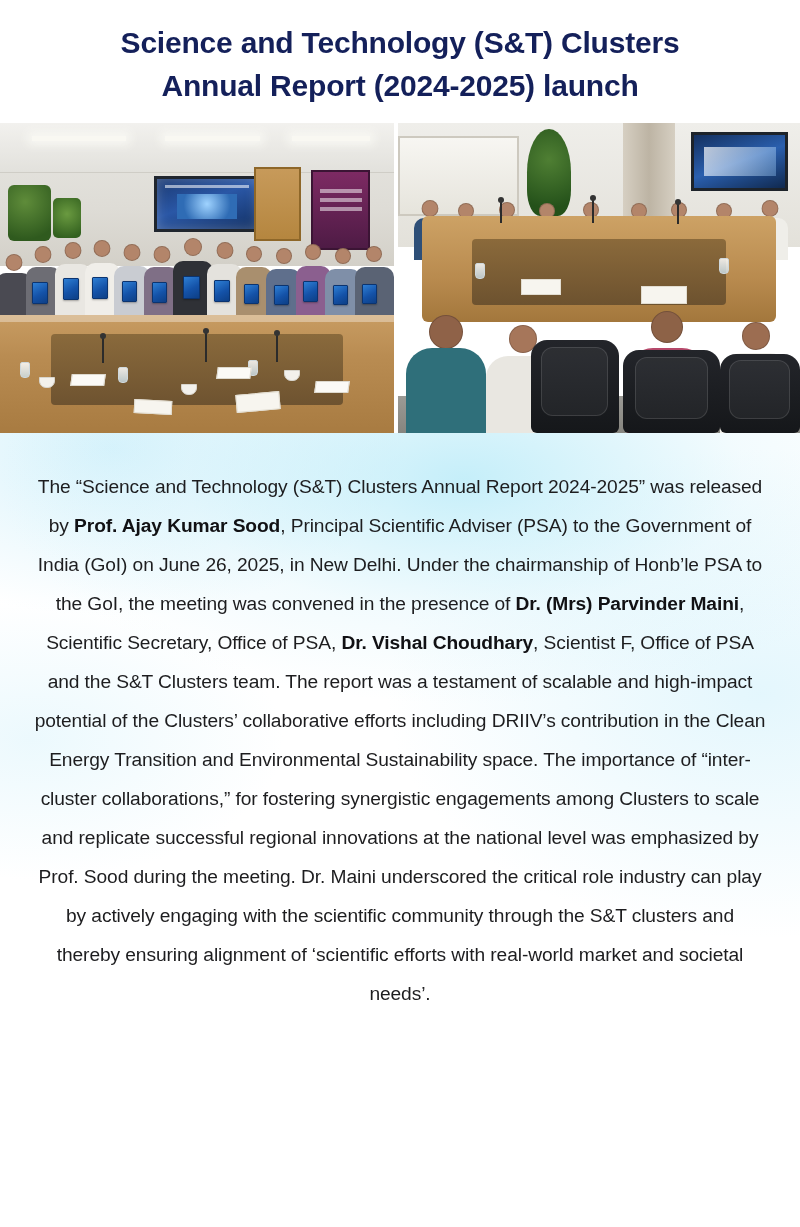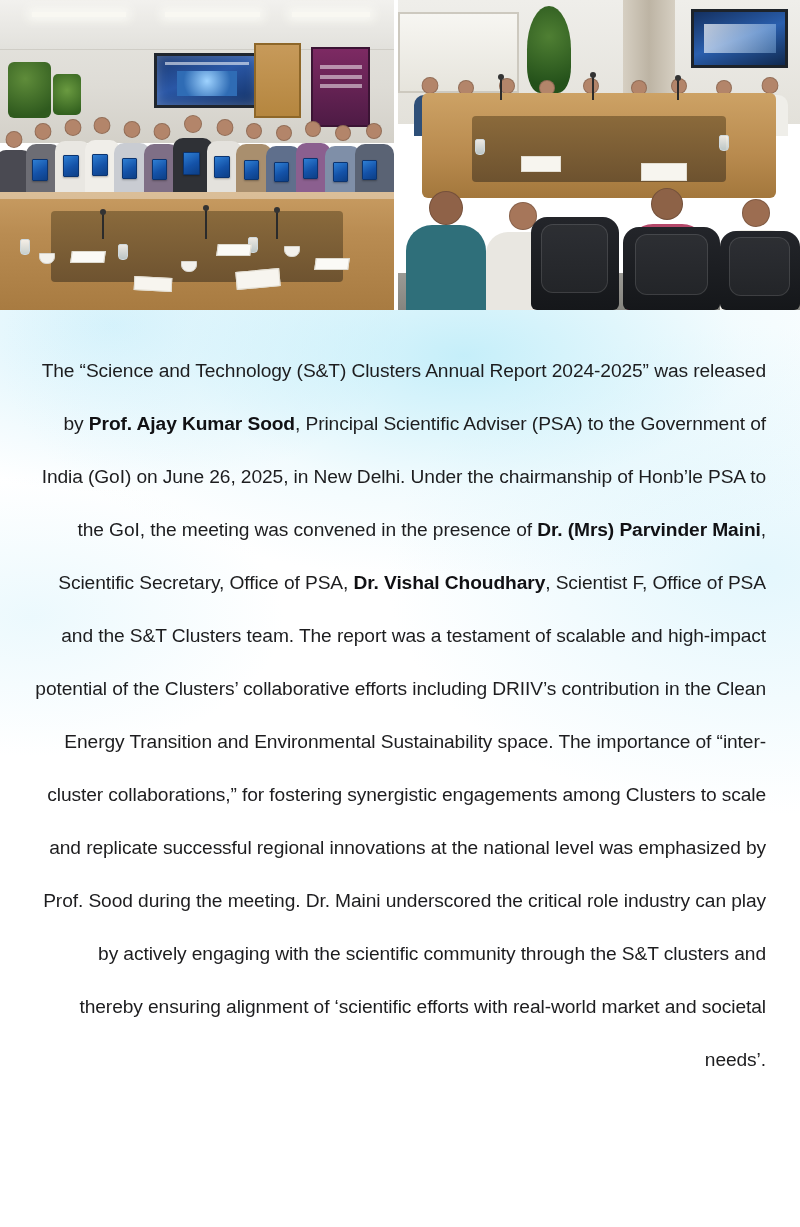--- a/index.html
+++ b/index.html
@@ -223,33 +223,39 @@
     height: 767px;
     background:
       radial-gradient(620px 300px at 58% 6%, rgba(150,225,245,.55) 0%, rgba(205,240,250,.25) 45%, rgba(255,255,255,0) 75%),
       radial-gradient(420px 240px at 14% 2%, rgba(175,230,248,.5) 0%, rgba(255,255,255,0) 70%),
       radial-gradient(520px 340px at 95% 34%, rgba(190,235,250,.42) 0%, rgba(255,255,255,0) 72%),
       radial-gradient(360px 200px at 4% 40%, rgba(200,238,250,.35) 0%, rgba(255,255,255,0) 70%),
       #ffffff;
   }
   .copy {
     padding: 34px 34px 0 34px;
-    text-align: right;
+    text-align: center;
     font-size: 19.2px;
-    line-height: 53px;
+    line-height: 39px;
     color: #1d1d1f;
     letter-spacing: -0.1px;
   }
   .copy b { font-weight: bold; color: #111114; }
 </style>
 </head>
 <body>
 
 <div class="page">
 
+  <div class="header">
+    <h1 style="color: rgb(20, 32, 90);">
+      <span class="ln">Science and Technology (S&amp;T) Clusters</span>
+      <span class="ln">Annual Report (2024-2025) launch</span>
+    </h1>
+  </div>
 
   <div class="photos">
 
     <div class="photo left">
       <div class="room">
         <div class="l-wall"></div>
         <div class="l-ceiling"></div>
         <div class="l-ceil-light" style="left:8%;width:24%"></div>
         <div class="l-ceil-light" style="left:42%;width:24%"></div>
         <div class="l-ceil-light" style="left:74%;width:20%"></div>

